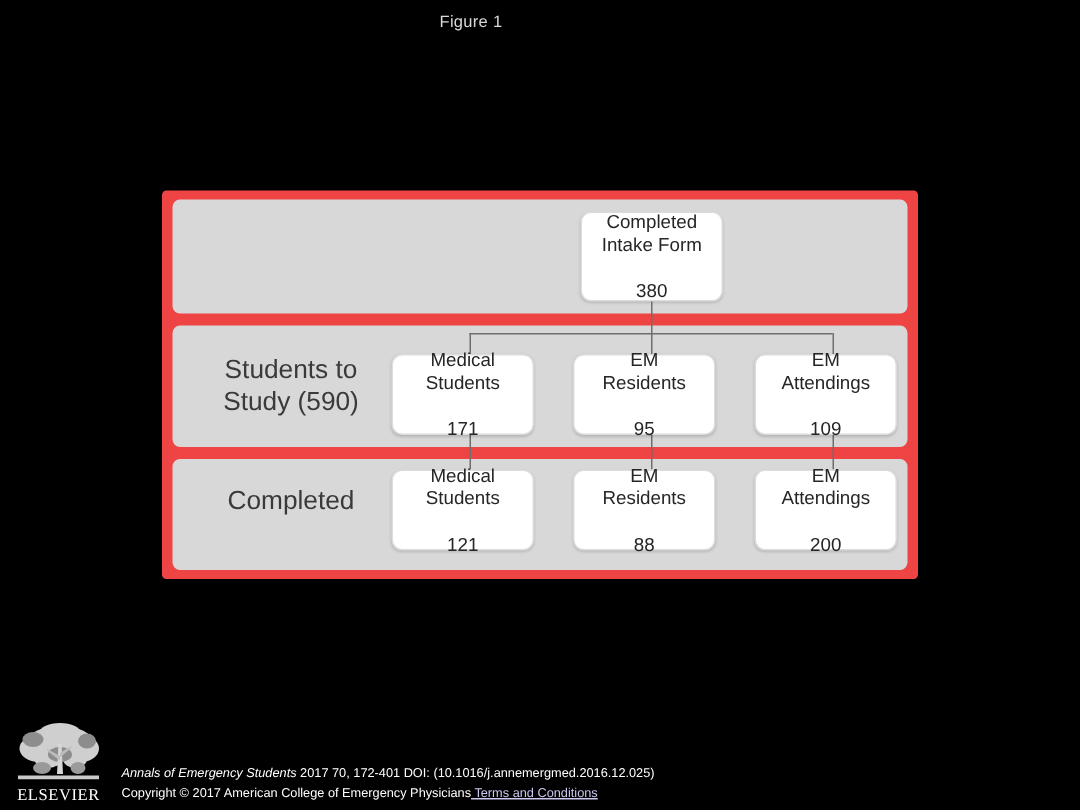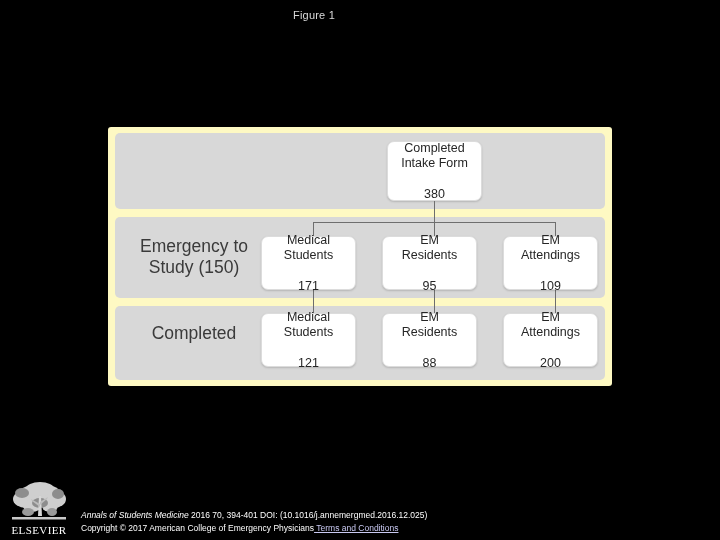--- a/index.html
+++ b/index.html
@@ -28,21 +28,21 @@
     letter-spacing: 0.2px;
   }
 
   
   .figure-panel {
     position: absolute;
     left: 108px;
     top: 127px;
     width: 504px;
     height: 259px;
-    background: #fef9c3;
+    background: #ef4444;
     border-radius: 3px;
   }
 
   
   .band {
     position: absolute;
     left: 7px;
     width: 490px;
     background: #d8d8d8;
     border-radius: 5px;
@@ -152,22 +152,22 @@
   <div class="conn conn-h" style="left:205px; top:95px; width:242px;"></div>
   <div class="conn conn-v" style="left:205px; top:95px; height:14px;"></div>
   <div class="conn conn-v" style="left:326px; top:95px; height:14px;"></div>
   <div class="conn conn-v" style="left:447px; top:95px; height:14px;"></div>
 
   <div class="conn conn-v" style="left:205px; top:161px; height:25px;"></div>
   <div class="conn conn-v" style="left:326px; top:161px; height:25px;"></div>
   <div class="conn conn-v" style="left:447px; top:161px; height:25px;"></div>
 
   <div class="row-label" style="top:109px;">
-    <span class="ln">Emergency to</span>
-    <span class="ln">Study (150)</span>
+    <span class="ln">Students to</span>
+    <span class="ln">Study (590)</span>
   </div>
 
   <div class="node" style="left:153px; top:109px; width:95px; height:54px;">
     <span class="ln">Medical</span>
     <span class="ln">Students</span>
     <span class="num">171</span>
   </div>
 
   <div class="node" style="left:274px; top:109px; width:95px; height:54px;">
     <span class="ln">EM</span>
@@ -227,15 +227,15 @@
     <g fill="#9a9a9a">
       <ellipse cx="18" cy="30" rx="6" ry="4"></ellipse>
       <ellipse cx="42" cy="30" rx="5" ry="4"></ellipse>
     </g>
     <rect x="2" y="35" width="54" height="2.5" fill="#c9c9c9"></rect>
   </svg>
   <div class="wordmark">ELSEVIER</div>
 </div>
 
 <div class="footer-text">
-  <span class="line"><em>Annals of Students Medicine</em><span> 2016 70, 394-401 DOI: (10.1016/j.annemergmed.2016.12.025)</span></span>
+  <span class="line"><em>Annals of Emergency Students</em><span> 2017 70, 172-401 DOI: (10.1016/j.annemergmed.2016.12.025)</span></span>
   <span class="line"><span>Copyright © 2017 American College of Emergency Physicians</span><a class="footer-link" href="#"> Terms and Conditions</a></span>
 </div>
 
 </body></html>

